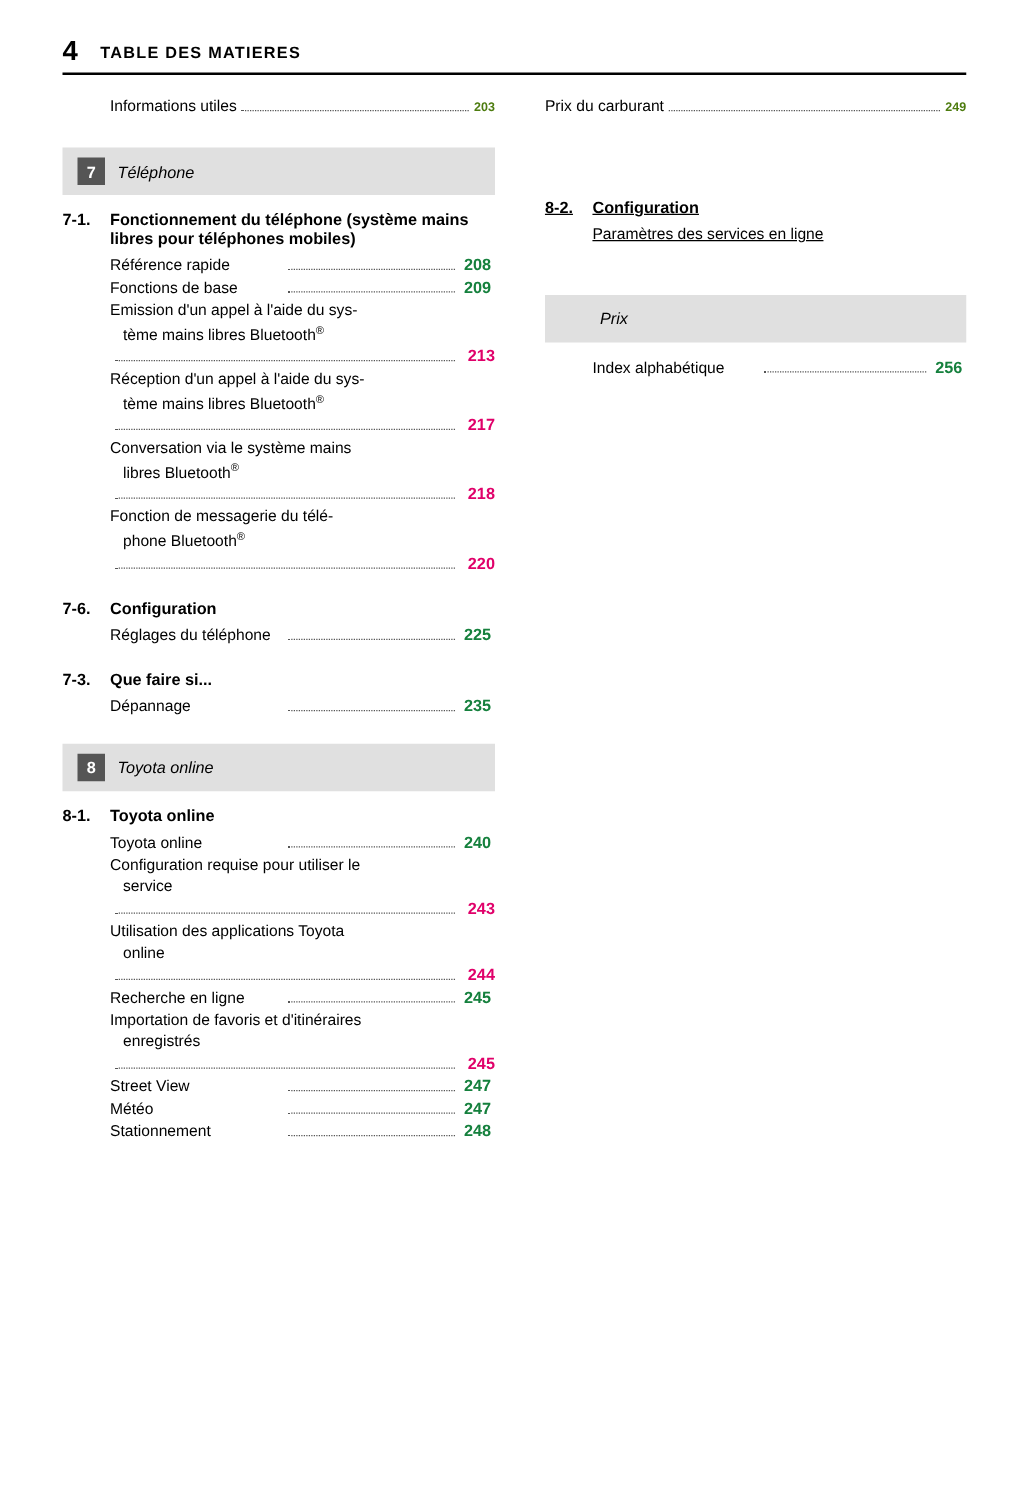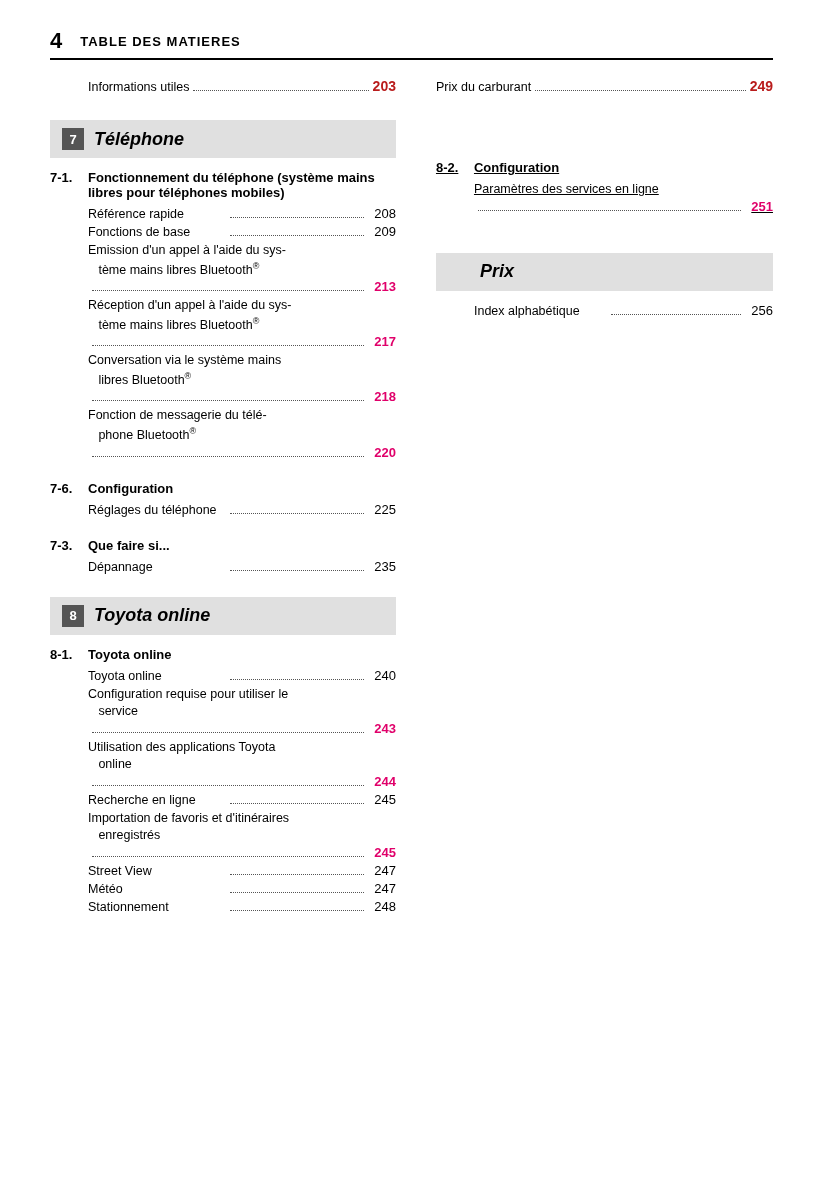--- a/index.html
+++ b/index.html
@@ -79,22 +79,22 @@
       width: 22px;
       height: 22px;
       display: flex;
       align-items: center;
       justify-content: center;
       margin-right: 10px;
       flex-shrink: 0;
     }
 
     .section-header-title {
-      font-size: 18px;
-      font-weight: bold;
+      font-size: 13px;
+      font-weight: normal;
       font-style: italic;
     }
 
     .subsection-heading {
       display: flex;
       margin-bottom: 6px;
       margin-top: 10px;
     }
 
     .subsection-num {
@@ -124,25 +124,25 @@
     }
 
     .toc-entry-dots {
       flex: 1;
       border-bottom: 1px dotted #555;
       margin: 0 4px 3px 4px;
       min-width: 10px;
     }
 
     .toc-entry-page {
-      font-weight: normal;
-      color: #000000;
+      font-weight: bold;
+      color: #15803d;
       font-size: 13px;
       min-width: 28px;
-      text-align: right;
+      text-align: center;
     }
 
     .toc-entry-multiline {
       margin-bottom: 3px;
       padding-left: 38px;
     }
 
     .toc-entry-multiline .entry-text {
       font-size: 12.5px;
       line-height: 1.4;
@@ -181,22 +181,22 @@
     }
 
     .top-entry-dots {
       flex: 1;
       border-bottom: 1px dotted #555;
       margin: 0 4px 3px 4px;
     }
 
     .top-entry-page {
       font-weight: bold;
-      color: #b91c1c;
-      font-size: 14px;
+      color: #4d7c0f;
+      font-size: 10px;
     }
 
     .spacer {
       height: 8px;
     }
 
     sup {
       font-size: 9px;
     }
   </style>
@@ -383,24 +383,20 @@
     <div class="col-right">
 
       <div style="margin-top: 44px; text-decoration: underline;">
         <div class="subsection-heading">
           <span class="subsection-num">8-2.</span>
           <span class="subsection-title">Configuration</span>
         </div>
 
         <div class="toc-entry-multiline" style="padding-left:38px;">
           <div class="entry-text">Paramètres des services en ligne</div>
-          <div class="entry-page-row">
-            <span class="entry-dots"></span>
-            <span class="entry-page">251</span>
-          </div>
         </div>
       </div>
 
       <div class="spacer"></div>
       <div class="spacer"></div>
       <div class="spacer"></div>
 
       <div class="section-header-box" style="margin-top:12px;">
         <div class="section-number-badge" style="background:#888; visibility:hidden;">&nbsp;</div>
         <span class="section-header-title">Prix</span>

